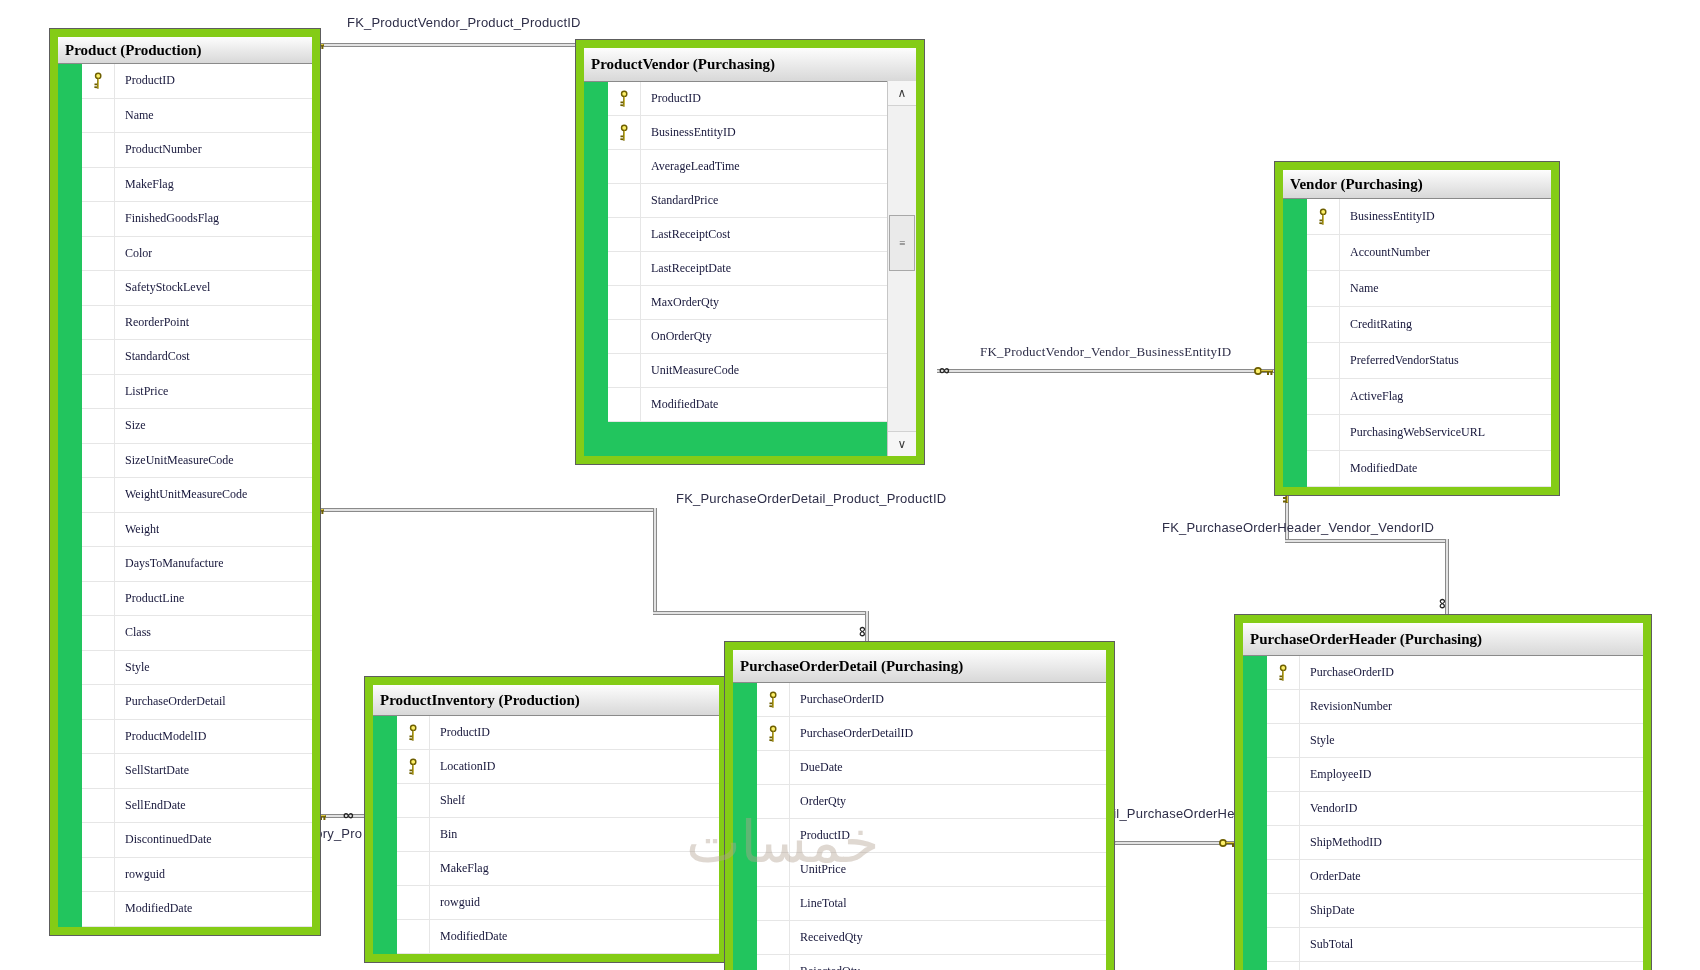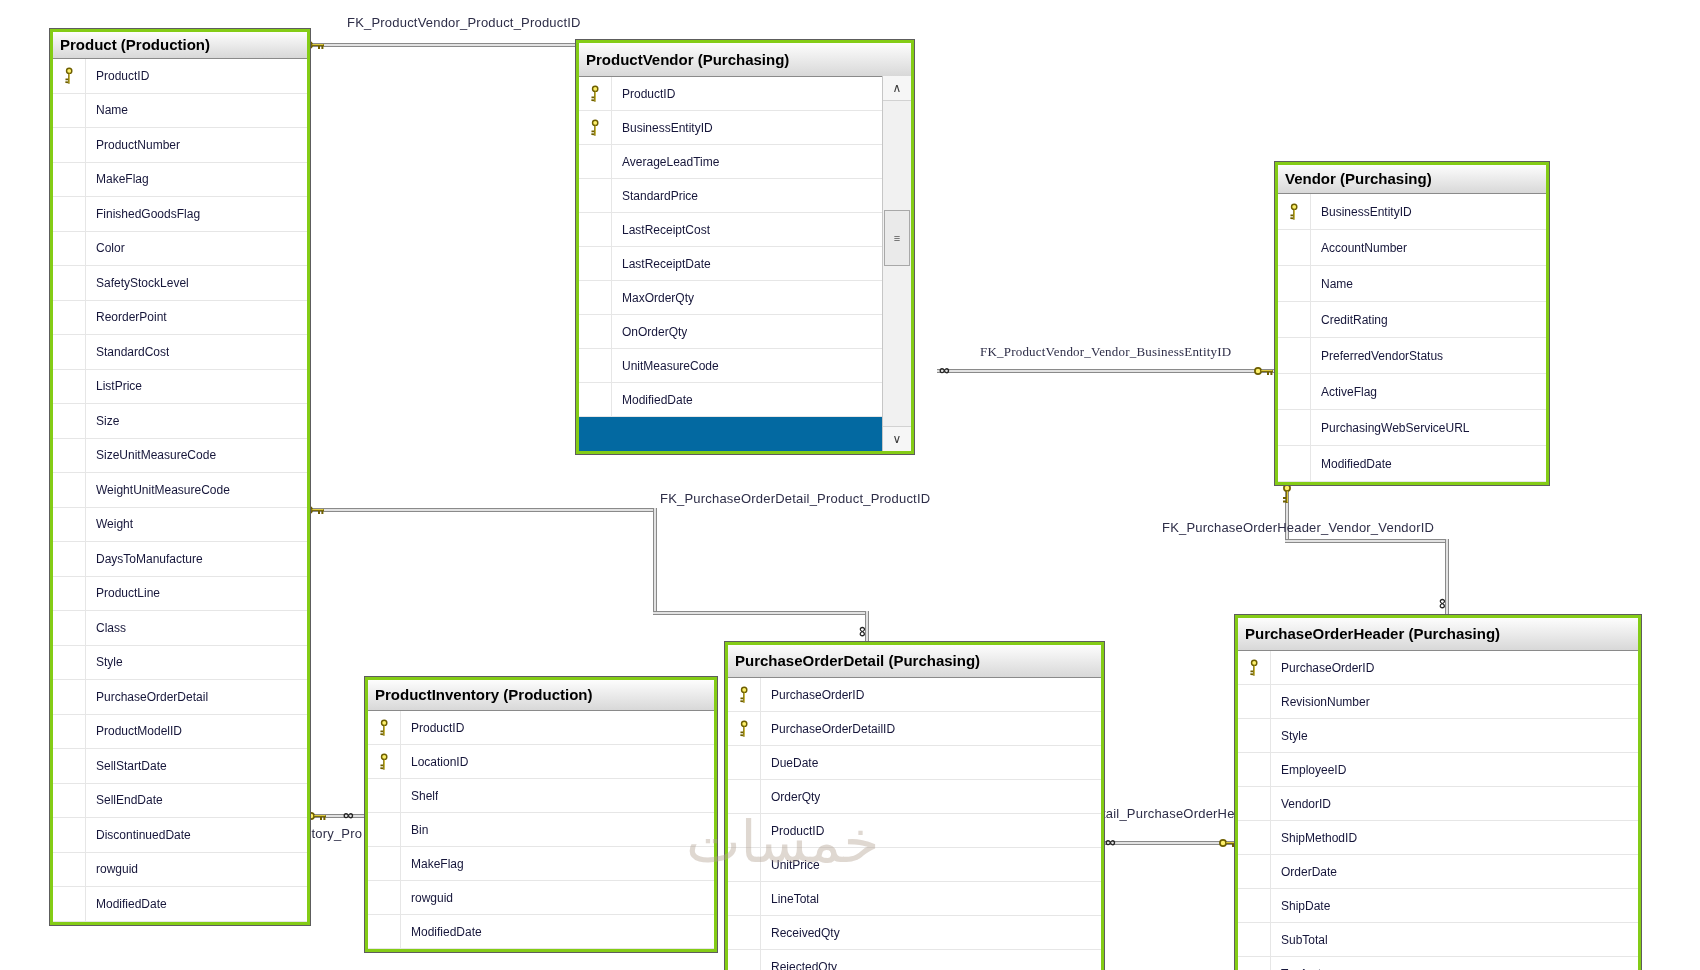--- a/index.html
+++ b/index.html
@@ -6,26 +6,26 @@
   .canvas{position:relative;width:1700px;height:970px;background:#ffffff;overflow:hidden;
           font-family:"Liberation Sans",sans-serif;}
 
   
   .hline{position:absolute;height:4px;background:#e2e2e2;border-top:1px solid #8a8a8a;
          border-bottom:1px solid #8a8a8a;box-sizing:border-box;}
   .vline{position:absolute;width:4px;background:#e2e2e2;border-left:1px solid #8a8a8a;
          border-right:1px solid #8a8a8a;box-sizing:border-box;}
 
   
-  .dtable{position:absolute;background:#0369a1;border:3px solid #84cc16;outline:1px solid #5d5d5d;
-          box-sizing:content-box;}
+  .dtable{position:absolute;background:#22c55e;border:8px solid #84cc16;outline:1px solid #5d5d5d;
+          box-sizing:content-box;font-family:Liberation Serif, serif;}
   .theader{height:var(--hh,28px);line-height:var(--hh,28px);font-weight:bold;font-size:15px;
            padding-left:7px;background:linear-gradient(#fdfdfd,#d8d8d8);
            border-bottom:1px solid #8a8a8a;color:#000;white-space:nowrap;overflow:hidden;}
-  .tbody{overflow:hidden;position:relative;}
+  .tbody{overflow:hidden;position:relative;margin-left:24px;}
   .trow{height:var(--rh,34px);display:flex;align-items:stretch;border-bottom:1px solid #e6e6e6;
         box-sizing:border-box;background:#fff;}
   .keycell{width:32px;flex:none;border-right:1px solid #e6e6e6;display:flex;align-items:center;
            justify-content:center;}
   .keycell svg{transform:rotate(92deg) scale(.85);}
   .colname{padding-left:10px;font-size:12px;color:#16163a;white-space:nowrap;overflow:hidden;
            align-self:center;}
 
   
   .scrollbar{position:absolute;top:var(--hh,28px);right:0;bottom:0;width:28px;background:#f1f1f1;
@@ -76,21 +76,21 @@
   <div class="hline" style="left:310px;top:508px;width:347px;"></div>
   <div class="vline" style="left:653px;top:508px;height:107px;"></div>
   <div class="hline" style="left:653px;top:611px;width:216px;"></div>
   <div class="vline" style="left:865px;top:611px;height:34px;"></div>
   <span class="ckey gold-key" style="left:304px;top:504px;"><svg viewBox="0 0 22 12" width="22" height="12">
         <circle cx="5" cy="6" r="3.1" fill="#fdf06a" stroke="#6e5f00" stroke-width="1.7"></circle>
         <path d="M8.3 6 H20 M15 6 V10 M18.4 6 V10" stroke="#6e5f00" stroke-width="2" fill="none"></path>
         <path d="M8.3 5.6 H19.5" stroke="#e9d54a" stroke-width="1"></path>
       </svg></span>
   <span class="many rot" style="left:858px;top:624px;">∞</span>
-  <div class="fk-label" style="left:660px;top:491px;">FK_PurchaseOrderDetail_Product_ProductID</div>
+  <div class="fk-label" style="left:676px;top:491px;">FK_PurchaseOrderDetail_Product_ProductID</div>
 
   <div class="vline" style="left:1285px;top:484px;height:59px;"></div>
   <div class="hline" style="left:1285px;top:539px;width:164px;"></div>
   <div class="vline" style="left:1445px;top:539px;height:76px;"></div>
   <span class="ckey rot gold-key" style="left:1276px;top:488px;"><svg viewBox="0 0 22 12" width="22" height="12">
         <circle cx="5" cy="6" r="3.1" fill="#fdf06a" stroke="#6e5f00" stroke-width="1.7"></circle>
         <path d="M8.3 6 H20 M15 6 V10 M18.4 6 V10" stroke="#6e5f00" stroke-width="2" fill="none"></path>
         <path d="M8.3 5.6 H19.5" stroke="#e9d54a" stroke-width="1"></path>
       </svg></span>
   <span class="many rot" style="left:1438px;top:596px;">∞</span>

